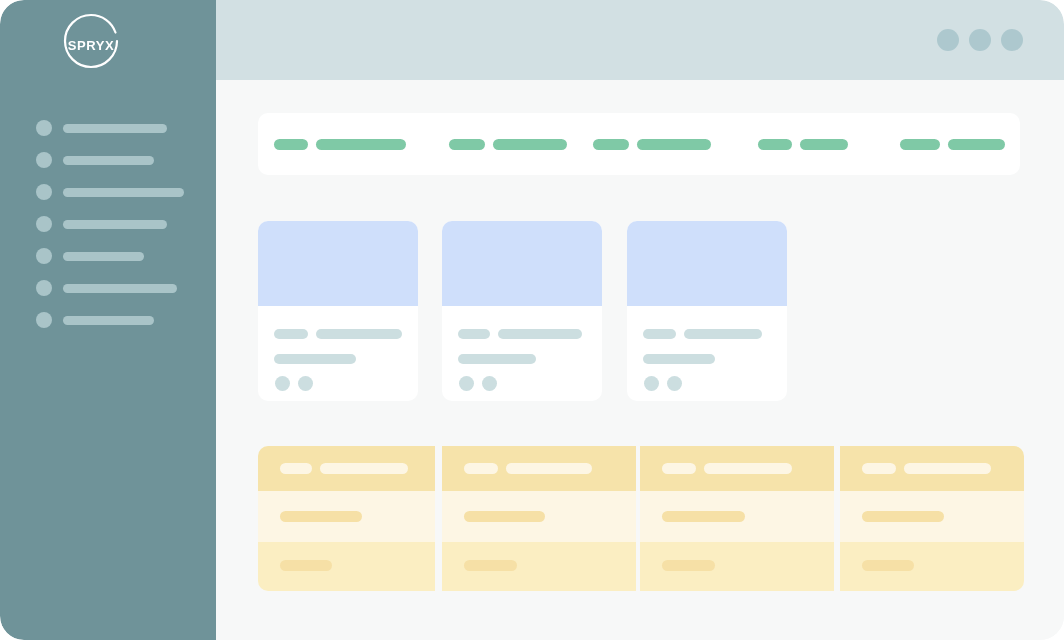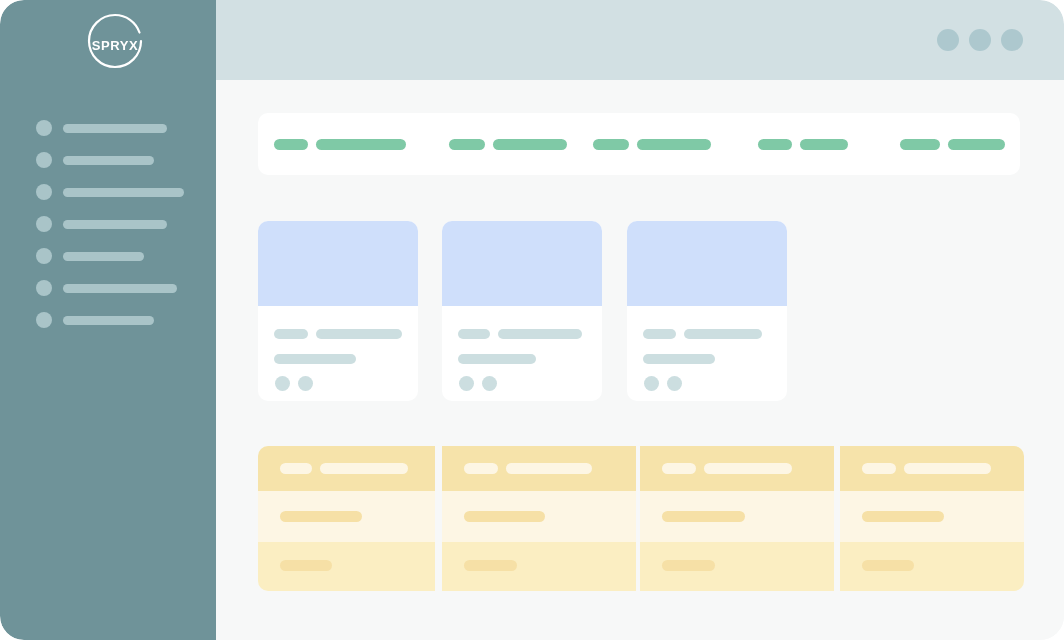--- a/index.html
+++ b/index.html
@@ -28,21 +28,21 @@
     top: 0;
     width: 216px;
     height: 640px;
     background: #6f9399;
     border-top-left-radius: 24px;
     border-bottom-left-radius: 24px;
   }
 
   #brand-logo {
     position: absolute;
-    left: 84px;
+    left: 60px;
     top: 10px;
     width: 62px;
     height: 62px;
   }
   #brand-logo svg { display: block; }
 
   #sidebar-nav {
     position: absolute;
     left: 0;
     top: 112px;

